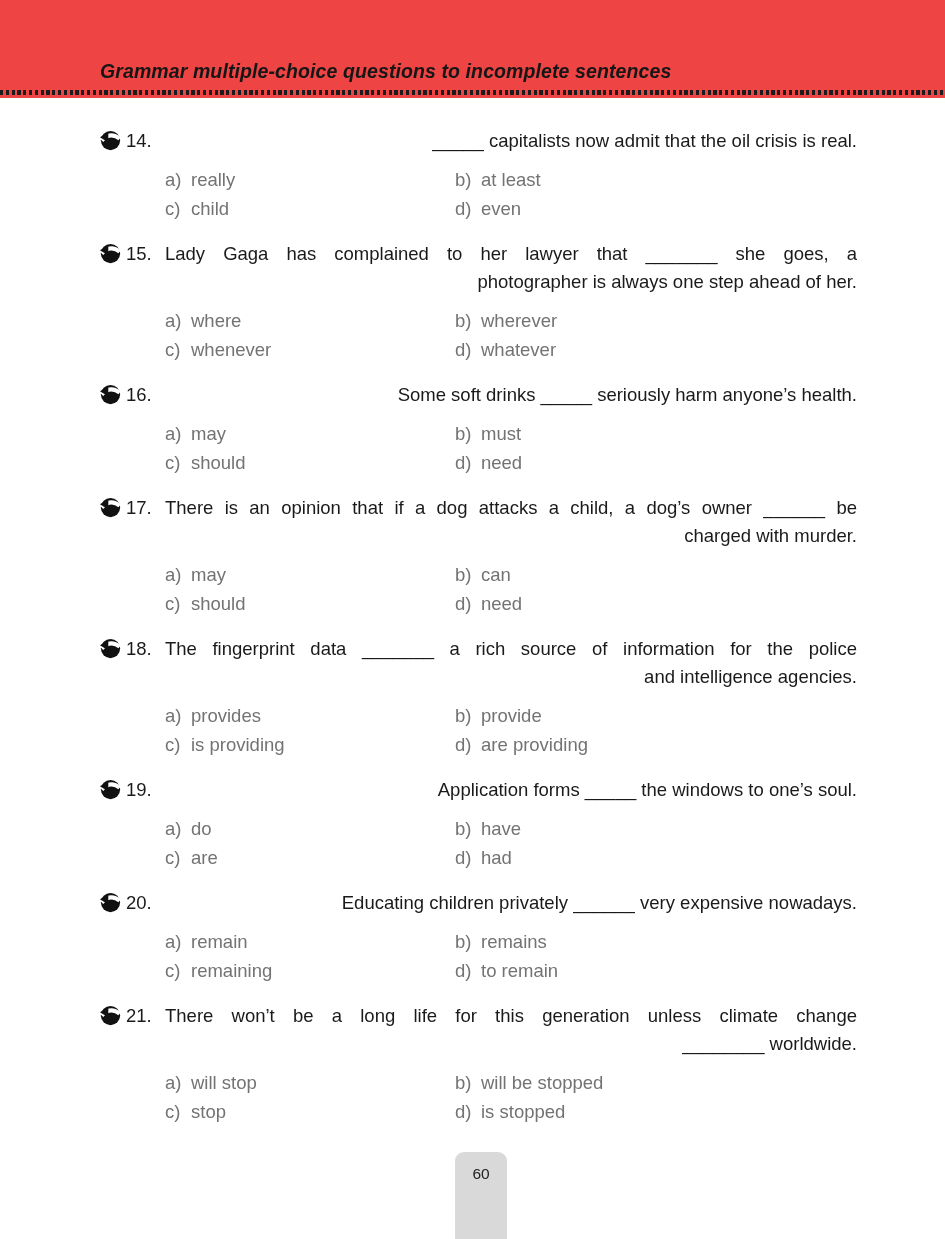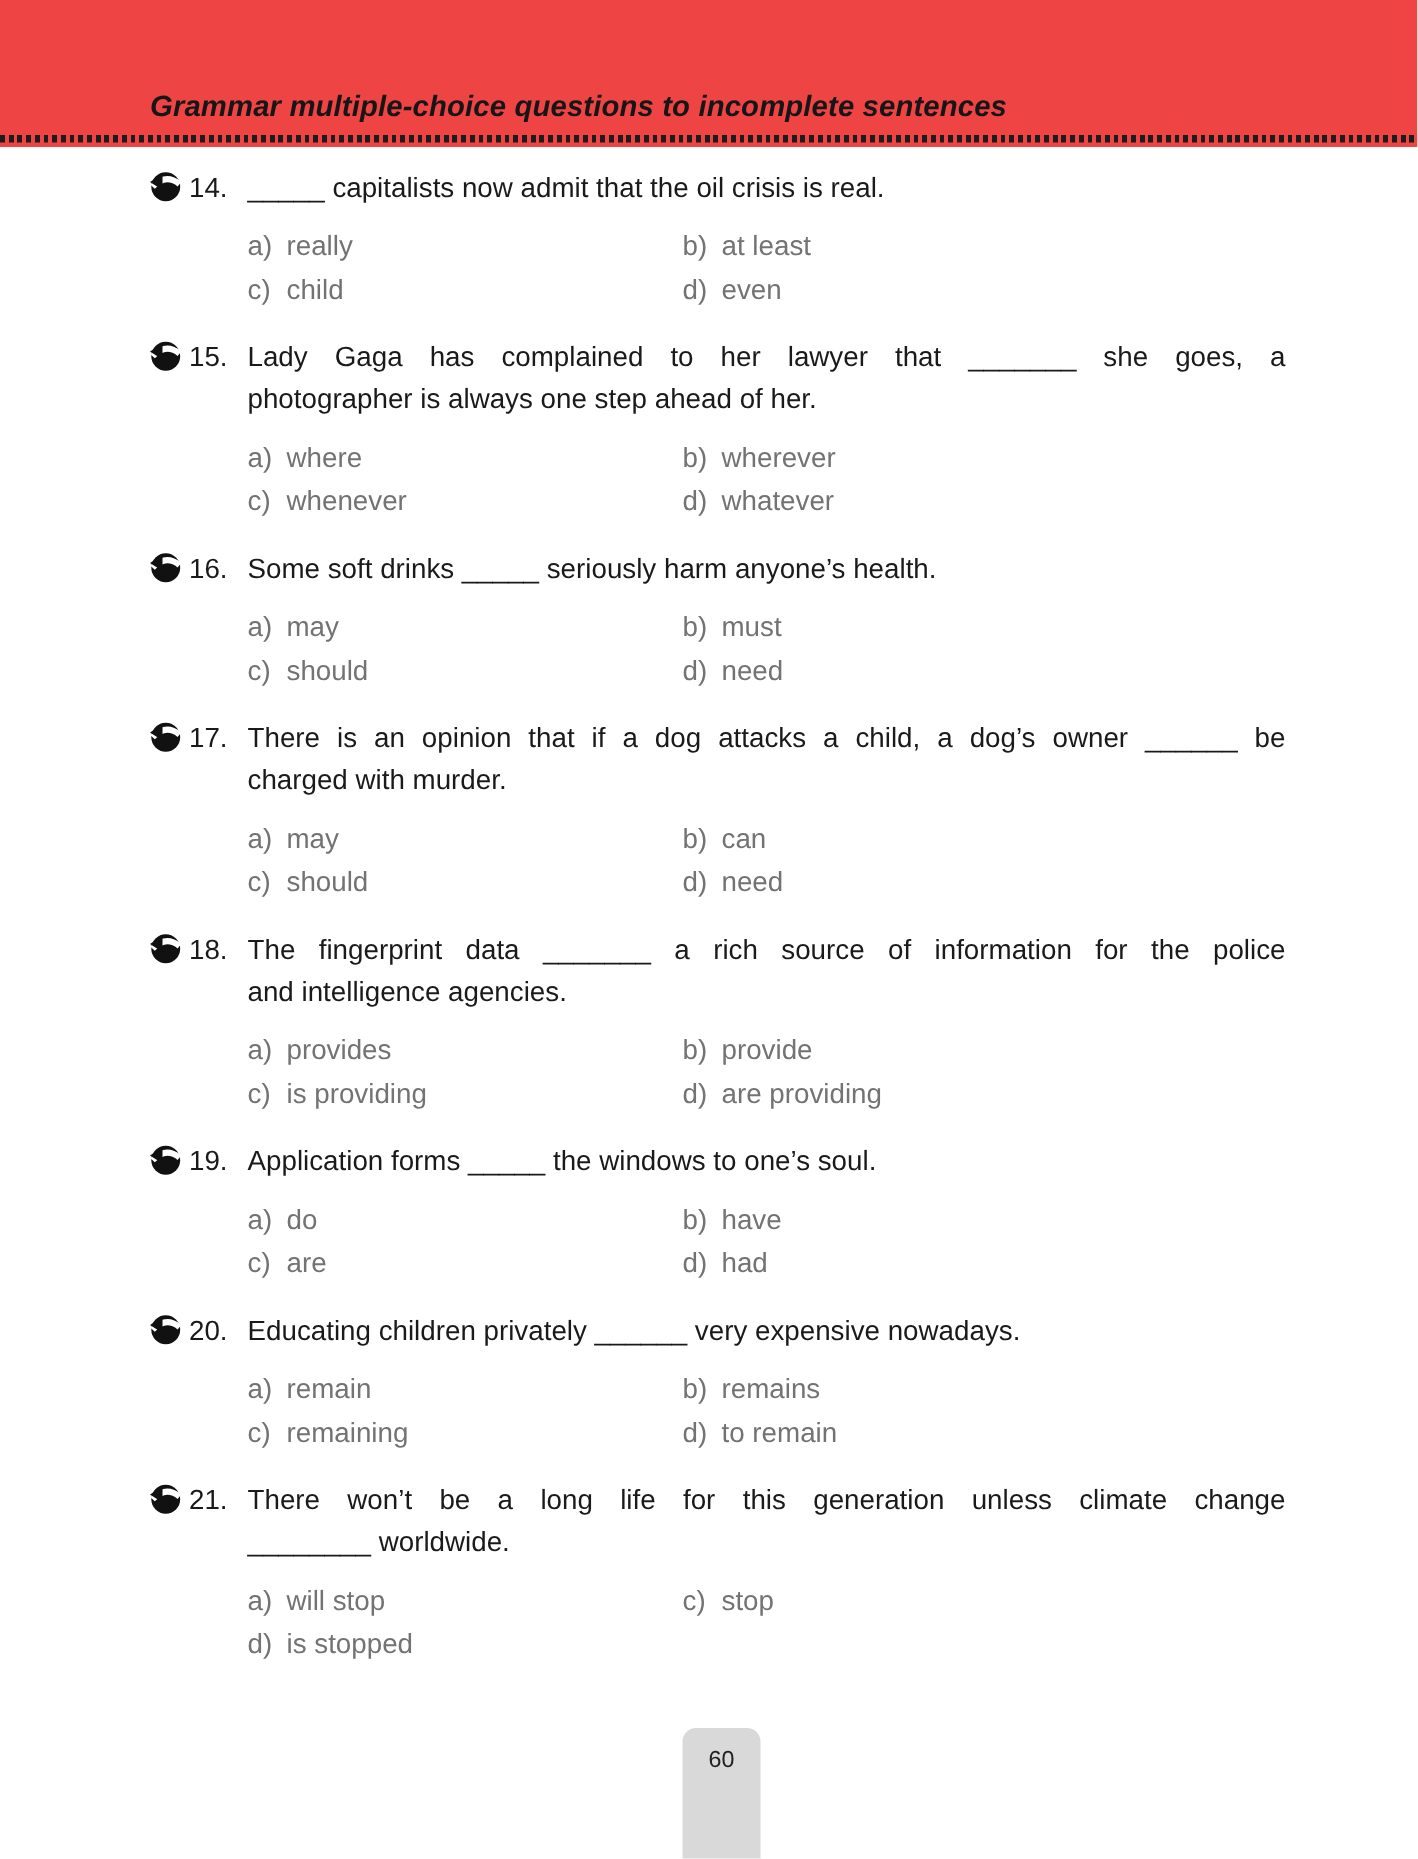--- a/index.html
+++ b/index.html
@@ -26,36 +26,36 @@
     font-weight: bold; font-style: italic;
     color: #161616;
     letter-spacing: 0.1px;
   }
   .dotted-rule {
     position: absolute; left: 0; right: 0; top: 90px; height: 5px;
     background-image: repeating-linear-gradient(90deg, #1c1c1c 0 3.2px, rgba(0,0,0,0) 3.2px 5.8px);
   }
   
   .questions {
-    position: absolute; left: 100px; top: 111px;
+    position: absolute; left: 100px; top: 127px;
     width: 757px;
   }
   .question { display: flex; margin-bottom: 17px; }
   .q-marker {
     flex: 0 0 65px; width: 65px;
     display: flex; align-items: flex-start; gap: 5px;
   }
   .q-icon { margin-top: 3px; width: 21px; height: 21px; flex: 0 0 21px; }
   .q-icon svg { display: block; }
   .q-number {
     font-size: 18.5px; line-height: 28px; color: #1a1a1a;
   }
   .q-body { flex: 1; min-width: 0; }
   .q-text { font-size: 18.5px; line-height: 28px; color: #1a1a1a; }
-  .q-line { text-align: left; }
+  .q-line { text-align: right; }
   .q-line.full { text-align: justify; text-align-last: justify; }
   .q-options {
     margin-top: 10px;
     display: grid;
     grid-template-columns: 290px 1fr;
   }
   .option { font-size: 18.5px; line-height: 29px; color: #737373; }
   .opt-label { display: inline-block; min-width: 17px; margin-right: 9px; }
   
   .page-tab {
@@ -263,20 +263,21 @@
       </span>
       <span class="q-number">21.</span>
     </div>
     <div class="q-body">
       <div class="q-text">
             <div class="q-line full">There won’t be a long life for this generation unless climate change</div>
             <div class="q-line">________ worldwide.</div>
           </div>
       <div class="q-options">
             <div class="option"><span class="opt-label">a)</span><span class="opt-text">will stop</span></div>
+            <div class="option"><span class="opt-label">b)</span><span class="opt-text">will be stopped</span></div>
             <div class="option"><span class="opt-label">c)</span><span class="opt-text">stop</span></div>
             <div class="option"><span class="opt-label">d)</span><span class="opt-text">is stopped</span></div>
           </div>
     </div>
   </section>
 </main>
 
   <div class="page-tab">
     <span class="page-num">60</span>
   </div>

